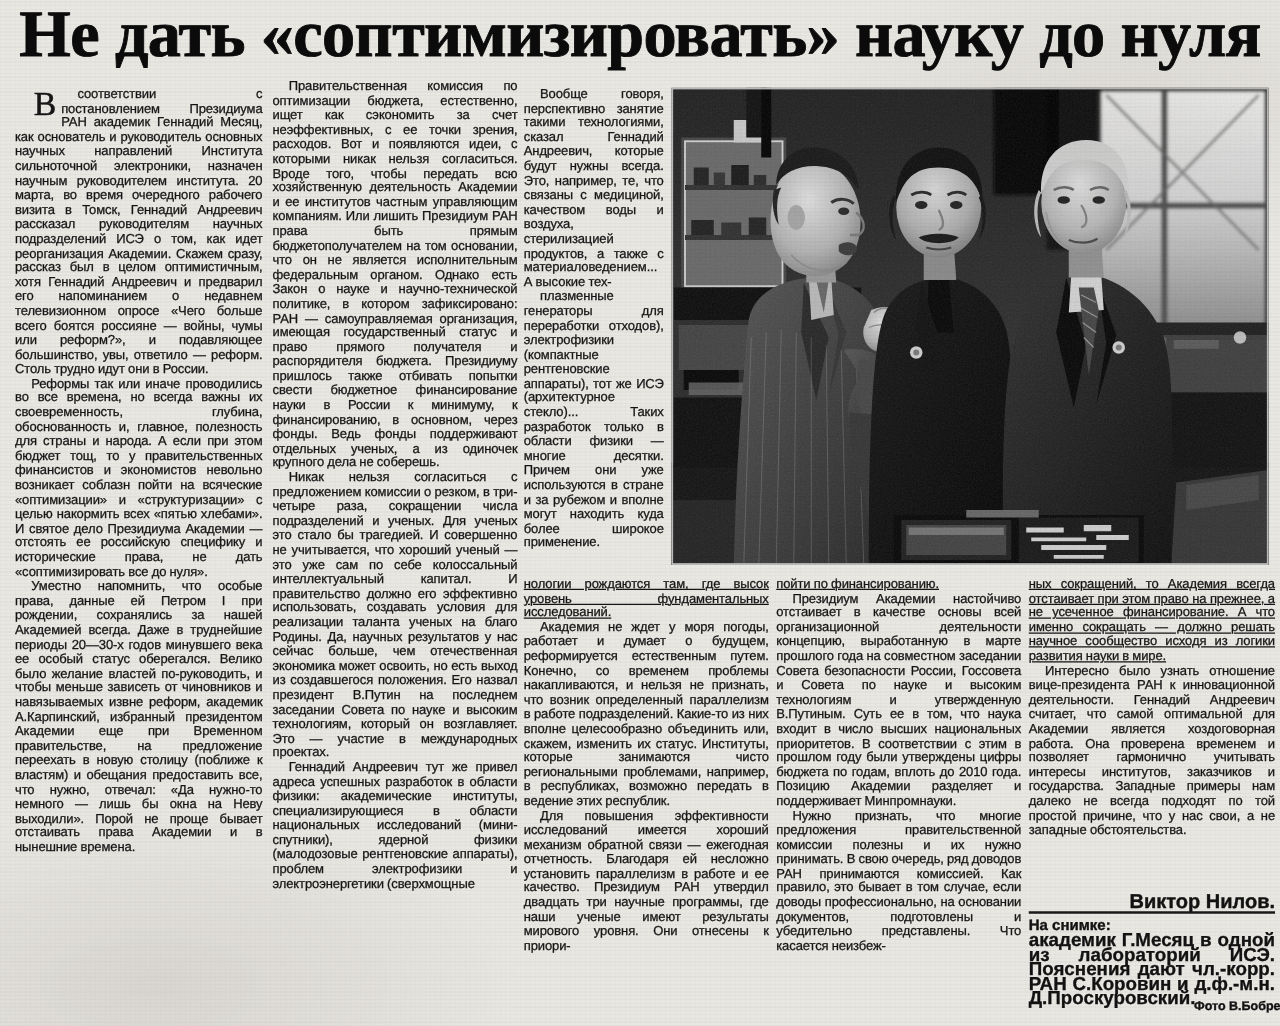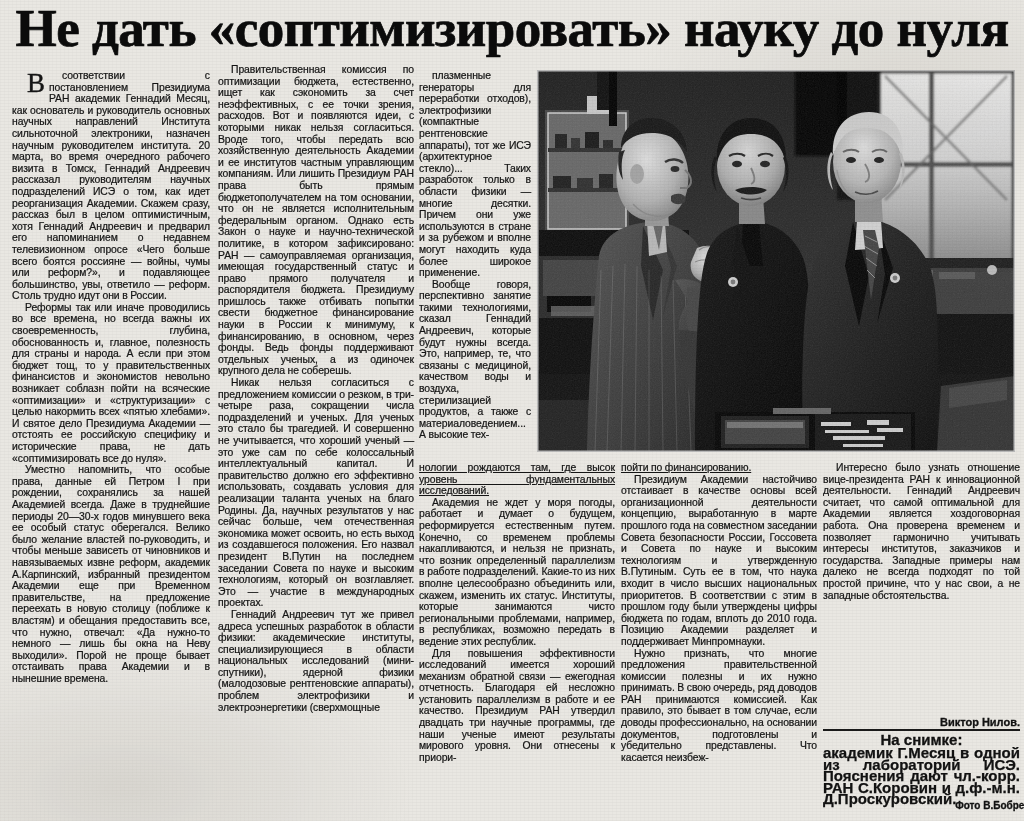--- a/index.html
+++ b/index.html
@@ -83,35 +83,35 @@
     overflow:hidden;
     z-index:3;
     filter:grayscale(1) contrast(1.12);
   }
   .photo svg{display:block;width:100%;height:100%;}
 
   
   .byline{
     position:absolute;
     font-weight:700;
-    font-size:11px;
+    font-size:16px;
     line-height:12px;
     text-align:right;
     -webkit-text-stroke:0.3px #111;
   }
   #byline-author{left:823px;top:716px;width:197px;}
 
   .caption-box{
     position:absolute;left:823px;top:729px;width:197px;
   }
   .caption-rule{
     height:2px;background:#1a1a1a;width:100%;margin:0 0 3px 0;
   }
   .caption-head{
-    font-weight:700;font-size:15px;line-height:12px;text-align:center;
+    font-weight:700;font-size:12px;line-height:12px;text-align:left;
     -webkit-text-stroke:0.3px #111;margin-bottom:1px;
   }
   .caption-body{
     font-weight:700;font-size:15px;line-height:11.6px;text-align:justify;
     -webkit-text-stroke:0.25px #111;
   }
   .photo-credit{
     position:absolute;left:854px;top:800px;width:197px;
     font-weight:700;font-size:10px;line-height:12px;text-align:right;
     -webkit-text-stroke:0.3px #111;
@@ -385,37 +385,38 @@
     <p>Уместно напомнить, что особые права, данные ей Петром I при рождении, сохранялись за нашей Академией всегда. Даже в труднейшие периоды 20—30-х годов минувшего века ее особый статус оберегался. Велико было желание властей по-руководить, и чтобы меньше зависеть от чиновников и навязываемых извне реформ, академик А.Карпинский, избранный президентом Академии еще при Временном правительстве, на предложение переехать в новую столицу (поближе к властям) и обещания предоставить все, что нужно, отвечал: «Да нужно-то немного — лишь бы окна на Неву выходили». Порой не проще бывает отстаивать права Академии и в нынешние времена.</p>
   </div>
 
   <div class="col" id="col2">
     <p>Правительственная комиссия по оптимизации бюджета, естественно, ищет как сэкономить за счет неэффективных, с ее точки зрения, расходов. Вот и появляются идеи, с которыми никак нельзя согласиться. Вроде того, чтобы передать всю хозяйственную деятельность Академии и ее институтов частным управляющим компаниям. Или лишить Президиум РАН права быть прямым бюджетополучателем на том основании, что он не является исполнительным федеральным органом. Однако есть Закон о науке и научно-технической политике, в котором зафиксировано: РАН — самоуправляемая организация, имеющая государственный статус и право прямого получателя и распорядителя бюджета. Президиуму пришлось также отбивать попытки свести бюджетное финансирование науки в России к минимуму, к финансированию, в основном, через фонды. Ведь фонды поддерживают отдельных ученых, а из одиночек крупного дела не соберешь.</p>
     <p>Никак нельзя согласиться с предложением комиссии о резком, в три-четыре раза, сокращении числа подразделений и ученых. Для ученых это стало бы трагедией. И совершенно не учитывается, что хороший ученый — это уже сам по себе колоссальный интеллектуальный капитал. И правительство должно его эффективно использовать, создавать условия для реализации таланта ученых на благо Родины. Да, научных результатов у нас сейчас больше, чем отечественная экономика может освоить, но есть выход из создавшегося положения. Его назвал президент В.Путин на последнем заседании Совета по науке и высоким технологиям, который он возглавляет. Это — участие в международных проектах.</p>
     <p>Геннадий Андреевич тут же привел адреса успешных разработок в области физики: академические институты, специализирующиеся в области национальных исследований (мини-спутники), ядерной физики (малодозовые рентгеновские аппараты), проблем электрофизики и электроэнергетики (сверхмощные</p>
   </div>
 
   <div class="col" id="col3-top">
+    <p>Вообще говоря, перспективно занятие такими технологиями, сказал Геннадий Андреевич, которые будут нужны всегда. Это, например, те, что связаны с медициной, качеством воды и воздуха, стерилизацией продуктов, а также с материаловедением... А высокие тех-</p>
     <p>плазменные генераторы для переработки отходов), электрофизики (компактные рентгеновские аппараты), тот же ИСЭ (архитектурное стекло)... Таких разработок только в области физики — многие десятки. Причем они уже используются в стране и за рубежом и вполне могут находить куда более широкое применение.</p>
-    <p>Вообще говоря, перспективно занятие такими технологиями, сказал Геннадий Андреевич, которые будут нужны всегда. Это, например, те, что связаны с медициной, качеством воды и воздуха, стерилизацией продуктов, а также с материаловедением... А высокие тех-</p>
   </div>
 
   <div class="col" id="col3-bot">
     <p class="noindent">нологии рождаются там, где высок уровень фундаментальных исследований.</p>
     <p>Академия не ждет у моря погоды, работает и думает о будущем, реформируется естественным путем. Конечно, со временем проблемы накапливаются, и нельзя не признать, что возник определенный параллелизм в работе подразделений. Какие-то из них вполне целесообразно объединить или, скажем, изменить их статус. Институты, которые занимаются чисто региональными проблемами, например, в республиках, возможно передать в ведение этих республик.</p>
     <p>Для повышения эффективности исследований имеется хороший механизм обратной связи — ежегодная отчетность. Благодаря ей несложно установить параллелизм в работе и ее качество. Президиум РАН утвердил двадцать три научные программы, где наши ученые имеют результаты мирового уровня. Они отнесены к приори-</p>
   </div>
 
   <div class="col" id="col4">
     <p class="noindent">пойти по финансированию.</p>
     <p>Президиум Академии настойчиво отстаивает в качестве основы всей организационной деятельности концепцию, выработанную в марте прошлого года на совместном заседании Совета безопасности России, Госсовета и Совета по науке и высоким технологиям и утвержденную В.Путиным. Суть ее в том, что наука входит в число высших национальных приоритетов. В соответствии с этим в прошлом году были утверждены цифры бюджета по годам, вплоть до 2010 года. Позицию Академии разделяет и поддерживает Минпромнауки.</p>
     <p>Нужно признать, что многие предложения правительственной комиссии полезны и их нужно принимать. В свою очередь, ряд доводов РАН принимаются комиссией. Как правило, это бывает в том случае, если доводы профессионально, на основании документов, подготовлены и убедительно представлены. Что касается неизбеж-</p>
   </div>
 
   <div class="col" id="col5">
+    <p class="noindent">ных сокращений, то Академия всегда отстаивает при этом право на прежнее, а не усеченное финансирование. А что именно сокращать — должно решать научное сообщество исходя из логики развития науки в мире.</p>
     <p>Интересно было узнать отношение вице-президента РАН к инновационной деятельности. Геннадий Андреевич считает, что самой оптимальной для Академии является хоздоговорная работа. Она проверена временем и позволяет гармонично учитывать интересы институтов, заказчиков и государства. Западные примеры нам далеко не всегда подходят по той простой причине, что у нас свои, а не западные обстоятельства.</p>
   </div>
 
   <div class="byline" id="byline-author">Виктор Нилов.</div>
 
   <div class="caption-box">
     <div class="caption-rule"></div>
     <div class="caption-head">На снимке:</div>
     <div class="caption-body">академик Г.Месяц в одной из лабораторий ИСЭ. Пояснения дают чл.-корр. РАН С.Коровин и д.ф.-м.н. Д.Проскуровский.</div>
   </div>

